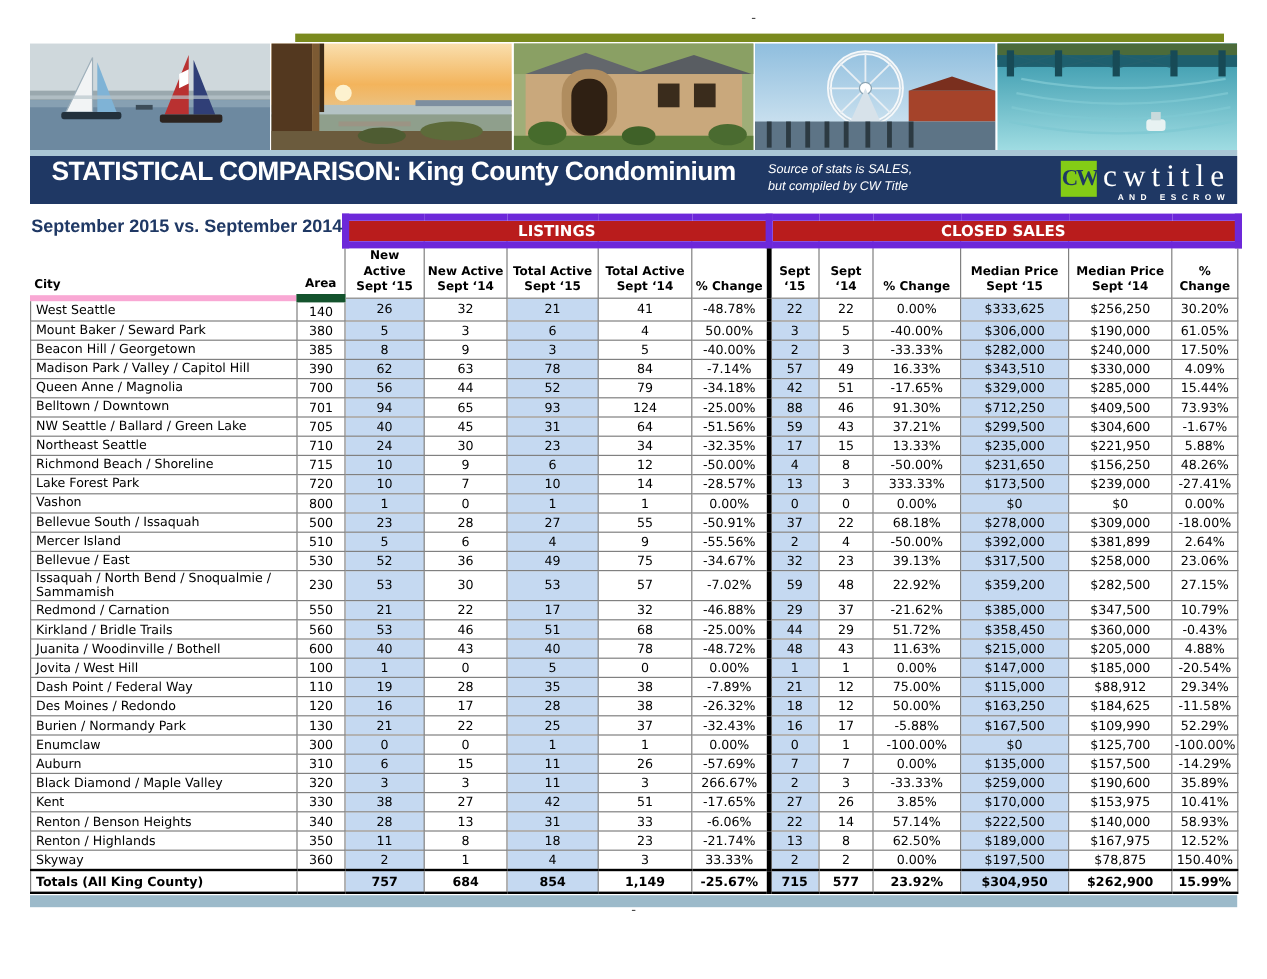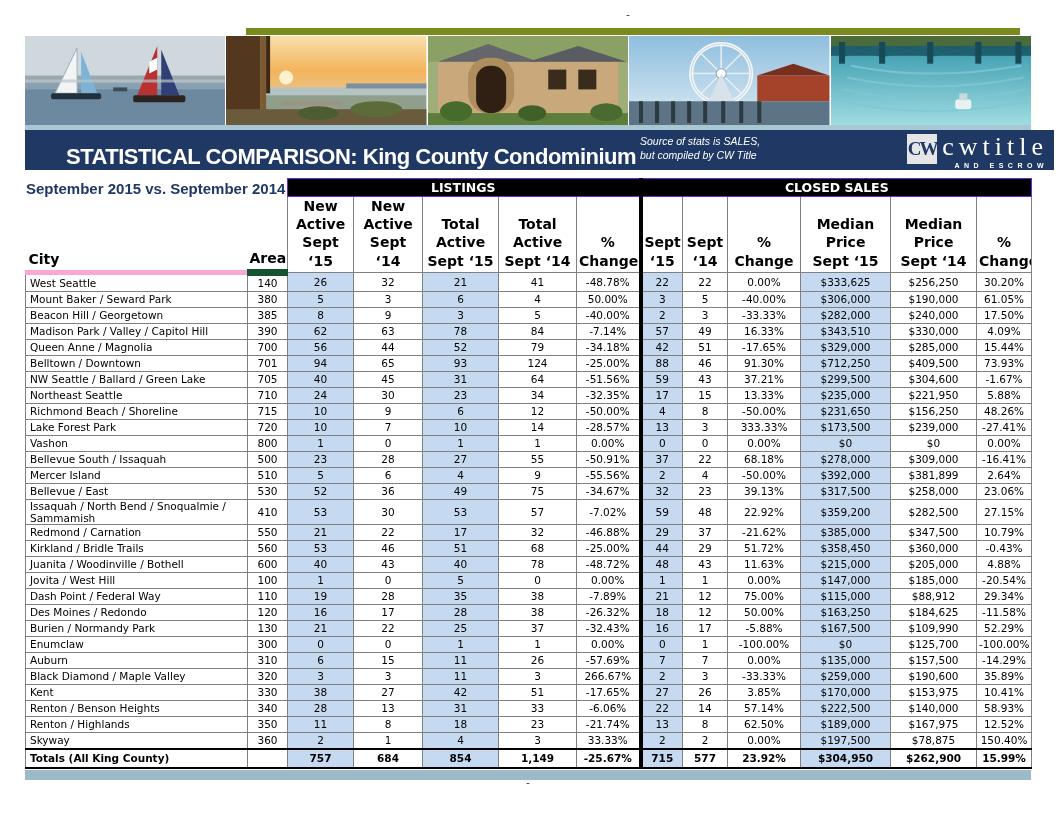--- a/index.html
+++ b/index.html
@@ -11,38 +11,38 @@
   
   .dash{font:11px "DejaVu Sans",sans-serif;color:#3c3c3c;}
   .green-strip{left:246px;top:28px;width:774px;height:7px;background:#7A8A1E;}
   
   .photos{left:25px;top:36px;width:1006px;height:89px;display:flex;}
   .photo{flex:1 1 0;height:89px;border-right:1px solid #fff;overflow:hidden;}
   .photo:last-child{border-right:none;}
   .photo svg{width:100%;height:100%;display:block;}
   .blue-line{left:25px;top:125px;width:1006px;height:5px;background:#A9C6D5;}
   
-  .banner{left:25px;top:130px;width:1006px;height:40px;background:#1F3864;display:flex;align-items:flex-end;padding-left:23px;}
+  .banner{left:25px;top:130px;width:1006px;height:40px;background:#1F3864;display:flex;align-items:flex-start;}
   .banner-title{color:#fff;font-weight:bold;font-size:22px;letter-spacing:-0.5px;padding-left:18px;white-space:nowrap;}
   .source-note{position:absolute;left:615px;top:5px;width:185px;color:#fff;font-style:italic;font-size:10.5px;line-height:1.3;}
   .logo{position:absolute;right:6px;top:4px;display:flex;align-items:flex-start;}
-  .logo-box{width:30px;height:30px;background:#e5e5e5;color:#1F3864;font-family:"Liberation Serif",serif;
+  .logo-box{width:30px;height:30px;background:#84cc16;color:#1F3864;font-family:"Liberation Serif",serif;
     font-weight:bold;font-size:19px;display:flex;align-items:center;justify-content:center;letter-spacing:-2px;}
   .logo-text{margin-left:5px;color:#fff;font-family:"Liberation Serif",serif;line-height:1;}
   .logo-name{font-size:26px;letter-spacing:5px;}
   .logo-tag{font-size:7px;letter-spacing:4.5px;margin-top:2px;text-align:right;font-family:"Liberation Sans",sans-serif;font-weight:bold;}
   
   .subtitle{left:26px;top:180px;color:#1F3864;font-weight:bold;font-size:15px;z-index:3;}
   
   .table-wrap{left:25px;top:178px;width:1006px;}
   table{border-collapse:collapse;table-layout:fixed;width:1006px;font-family:"DejaVu Sans",sans-serif;font-size:10.5px;color:#000;}
   td,th{border:1px solid #808080;padding:0 2px;text-align:center;height:15px;overflow:hidden;}
-  th{font-size:14px;}
+  th{font-size:10px;}
   .noborder{border:none;background:#fff;}
-  .group-hdr{background:#000000;color:#fff;font-weight:bold;font-size:12.5px;border:1px solid #6d28d9;height:17px;}
+  .group-hdr{background:#b91c1c;color:#fff;font-weight:bold;font-size:12.5px;border:6px solid #6d28d9;height:17px;}
   .sub-hdr th{background:#fff;font-weight:bold;white-space:pre-line;vertical-align:bottom;height:34px;padding-bottom:2px;line-height:1.3;}
   .sub-hdr .hdr-city{border:none;border-bottom:5px solid #f9a8d4;text-align:left;padding-left:3px;margin-left:14px;}
   .sub-hdr .hdr-area{border:none;border-bottom:7px solid #14532d;border-right:1px solid #808080;}
   .s15{background:#C5D9F1;}
   .div-left{border-left:4px solid #000;}
   .city-cell{text-align:left;padding-left:4px;line-height:1.15;margin-left:28px;}
   .totals-row td{font-weight:bold;border-top:2px solid #000;border-bottom:2px solid #000;height:17px;}
   .bottom-strip{width:1006px;height:10px;background:#9CBACA;margin-top:1px;}
   .bottom-dash{text-align:center;margin-top:-4px;}
 </style>
@@ -419,21 +419,21 @@
           <td class="s15">23</td>
           <td class="">28</td>
           <td class="s15">27</td>
           <td class="">55</td>
           <td class="">-50.91%</td>
           <td class="s15 div-left">37</td>
           <td class="">22</td>
           <td class="">68.18%</td>
           <td class="s15">$278,000</td>
           <td class="">$309,000</td>
-          <td class="">-16.41%</td>
+          <td class="">-18.00%</td>
         </tr>
         <tr>
           <td class="city-cell">Mercer Island</td>
           <td class="">510</td>
           <td class="s15">5</td>
           <td class="">6</td>
           <td class="s15">4</td>
           <td class="">9</td>
           <td class="">-55.56%</td>
           <td class="s15 div-left">2</td>
@@ -453,21 +453,21 @@
           <td class="">-34.67%</td>
           <td class="s15 div-left">32</td>
           <td class="">23</td>
           <td class="">39.13%</td>
           <td class="s15">$317,500</td>
           <td class="">$258,000</td>
           <td class="">23.06%</td>
         </tr>
         <tr>
           <td class="city-cell">Issaquah / North Bend / Snoqualmie / Sammamish</td>
-          <td class="">410</td>
+          <td class="">230</td>
           <td class="s15">53</td>
           <td class="">30</td>
           <td class="s15">53</td>
           <td class="">57</td>
           <td class="">-7.02%</td>
           <td class="s15 div-left">59</td>
           <td class="">48</td>
           <td class="">22.92%</td>
           <td class="s15">$359,200</td>
           <td class="">$282,500</td>

